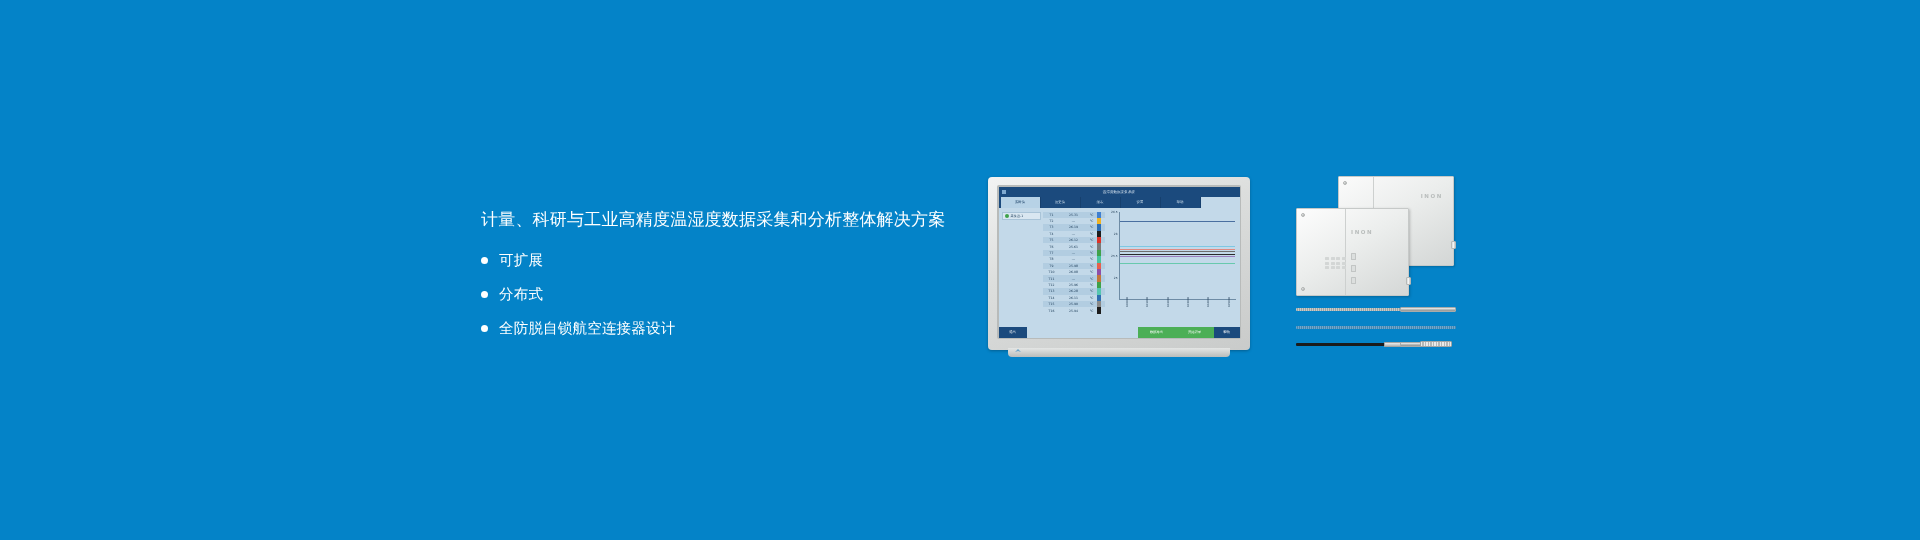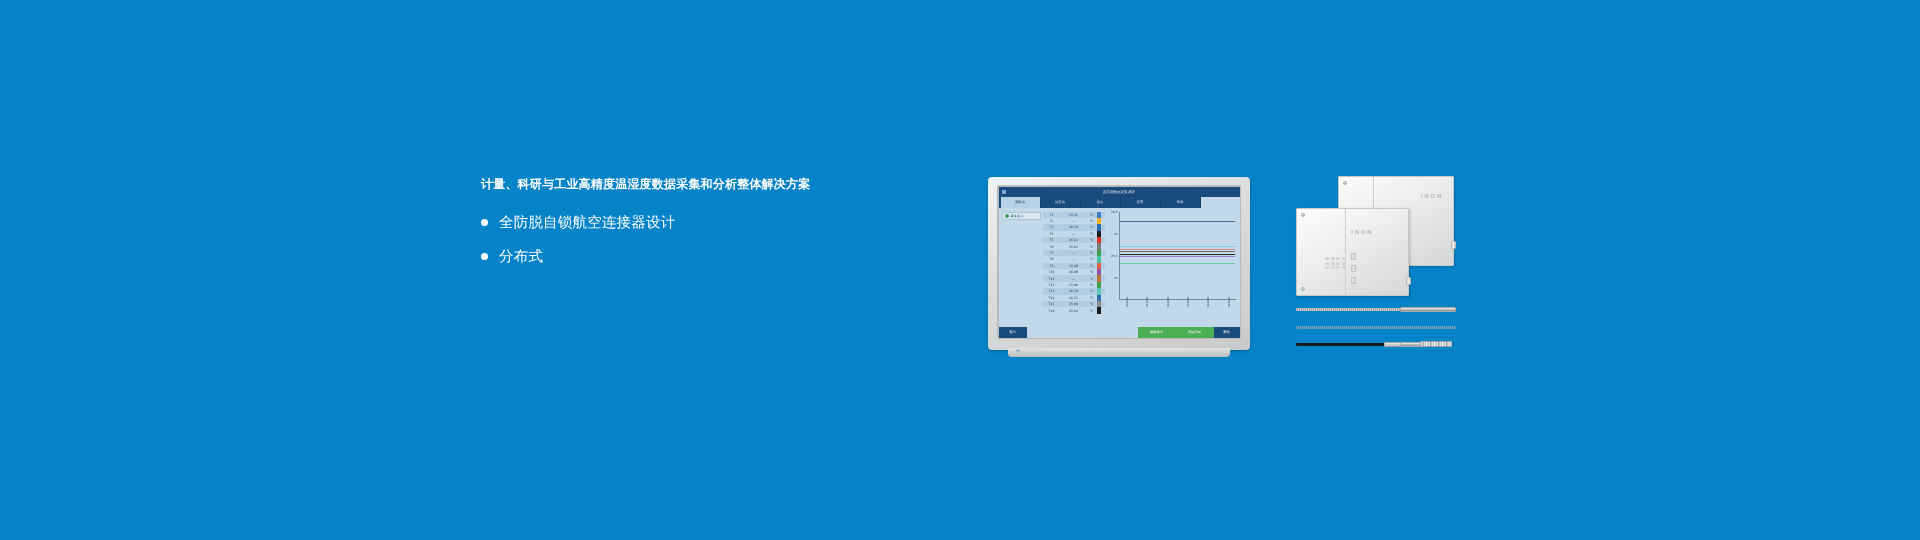--- a/index.html
+++ b/index.html
@@ -24,23 +24,23 @@
   }
   .headline {
     font-size: 25px;
     font-weight: bold;
     letter-spacing: 0.5px;
     line-height: 1.15;
     color: #ffffff;
     white-space: nowrap;
   }
   .subhead {
-    margin-top: 0;
-    font-size: 12px;
-    font-weight: bold;
+    margin-top: 32px;
+    font-size: 17px;
+    font-weight: normal;
     color: #ffffff;
     letter-spacing: 0.2px;
     white-space: nowrap;
   }
   .feature-list { margin-top: 20px; list-style: none; }
   .feature-item {
     display: flex; align-items: center;
     margin-bottom: 15px;
     font-size: 14.5px;
     color: #ffffff;
@@ -272,25 +272,29 @@
 </head>
 <body>
 
 <div class="banner">
 
   <div class="text-block">
     <div class="subhead">计量、科研与工业高精度温湿度数据采集和分析整体解决方案</div>
     <ul class="feature-list">
       <li class="feature-item">
         <span class="bullet-dot"></span>
-        <span>全防脱自锁航空连接器设计</span>
+        <span>可扩展</span>
       </li>
       <li class="feature-item">
         <span class="bullet-dot"></span>
         <span>分布式</span>
+      </li>
+      <li class="feature-item">
+        <span class="bullet-dot"></span>
+        <span>全防脱自锁航空连接器设计</span>
       </li>
     </ul>
   </div>
 
   <div class="monitor-wrap">
     <div class="monitor-outer">
       <div class="monitor-inner">
         <div class="screen">
 
           <div class="scr-titlebar">

